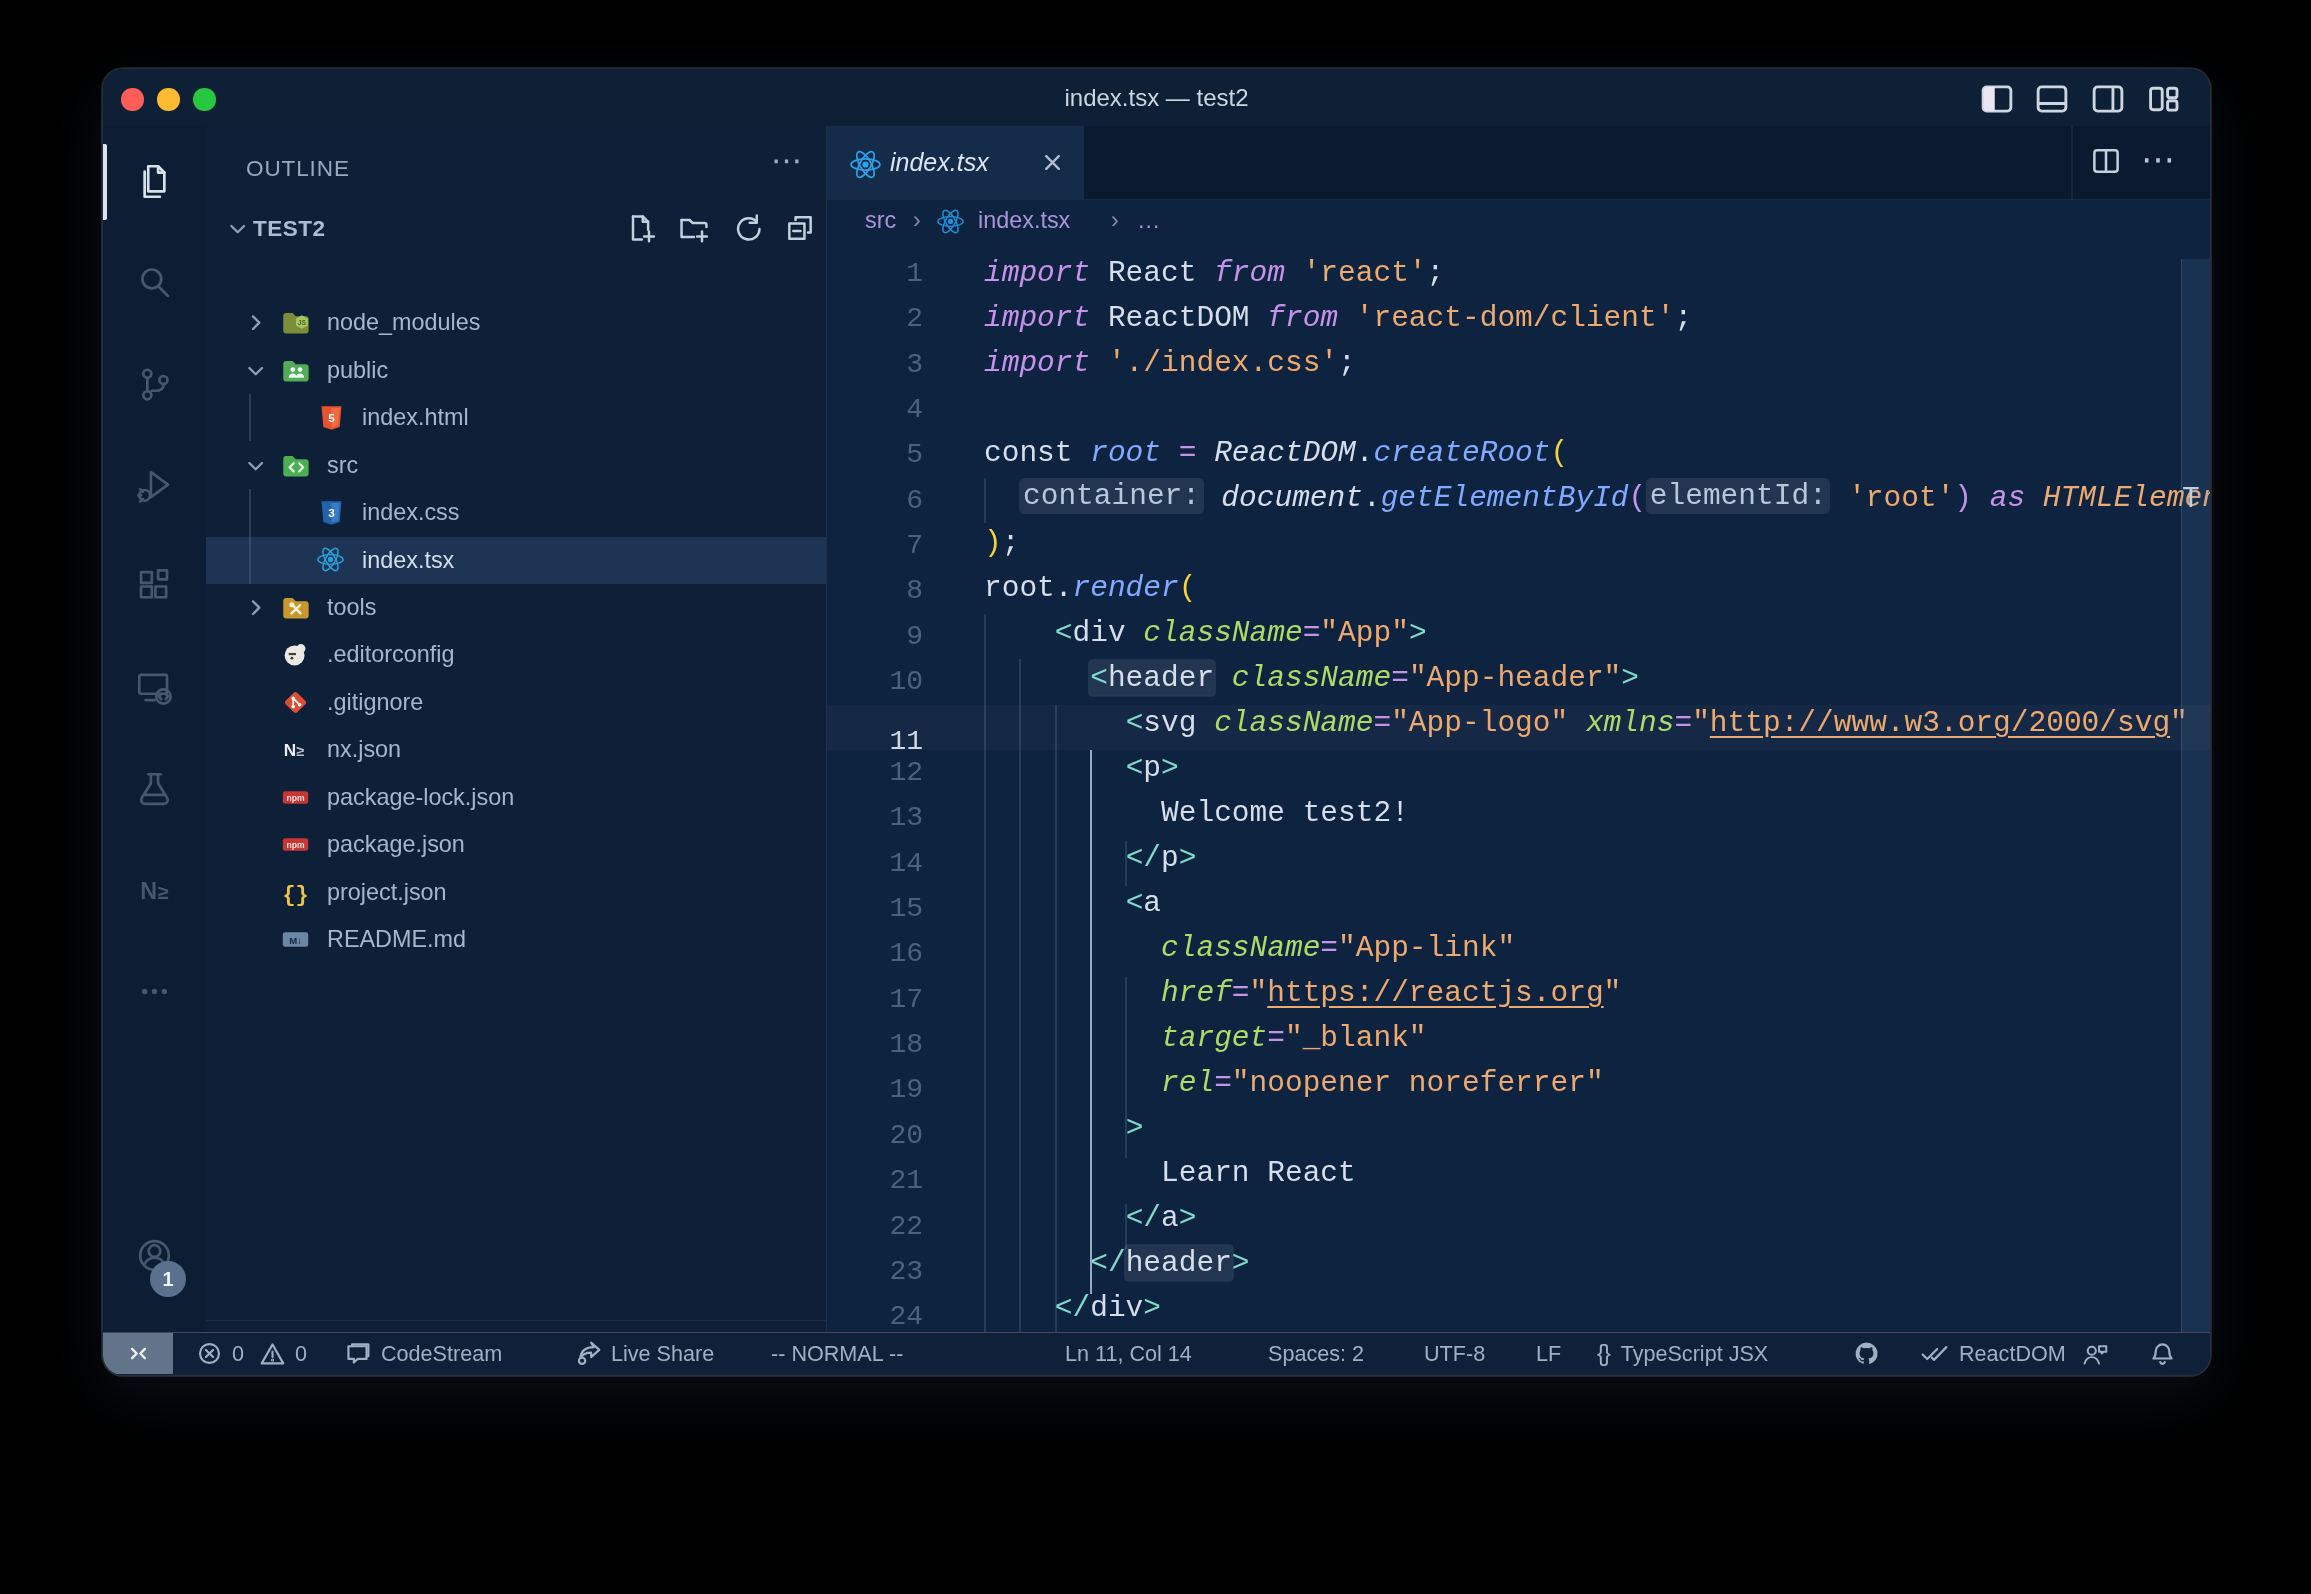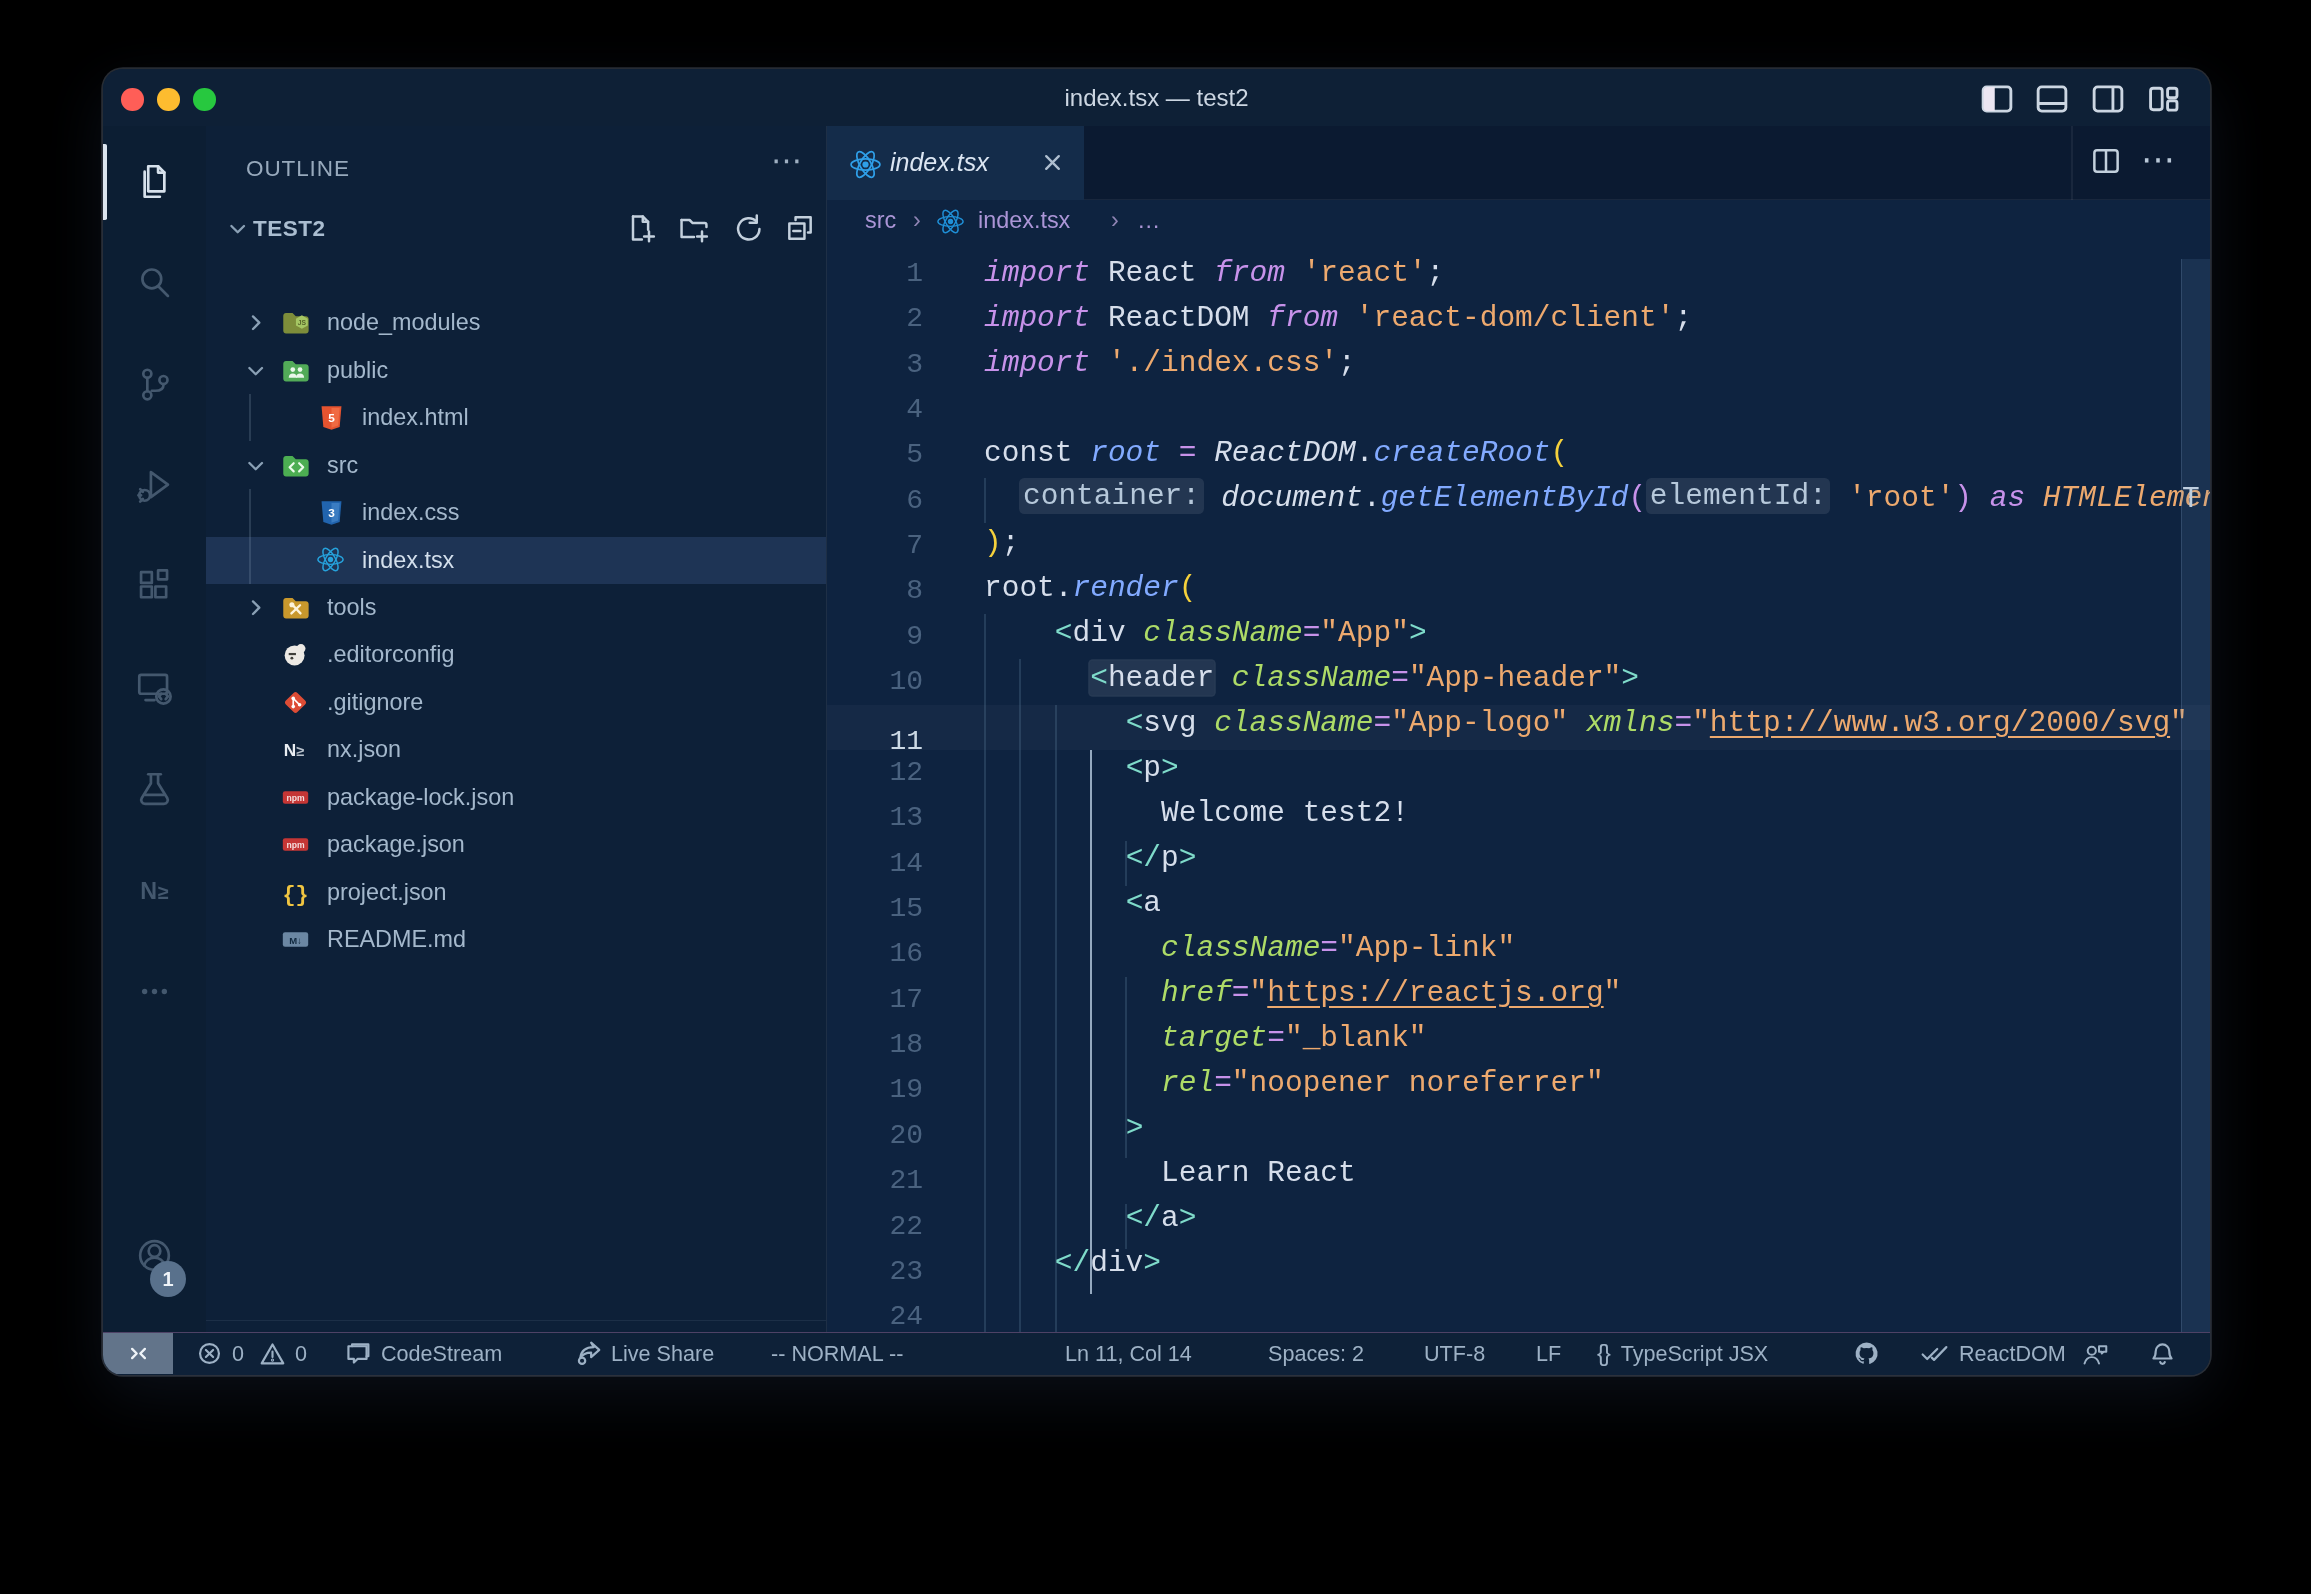--- a/index.html
+++ b/index.html
@@ -466,20 +466,21 @@
 <div class="cl"><span class="t-id">          </span><span class="t-id">Welcome test2!</span></div>
 <div class="cl"><span class="t-id">        </span><span class="t-teal">&lt;/</span><span class="t-tag">p</span><span class="t-teal">&gt;</span></div>
 <div class="cl"><span class="t-id">        </span><span class="t-teal">&lt;</span><span class="t-tag">a</span></div>
 <div class="cl"><span class="t-id">          </span><span class="t-att">className</span><span class="t-eq">=</span><span class="t-str">"App-link"</span></div>
 <div class="cl"><span class="t-id">          </span><span class="t-att">href</span><span class="t-eq">=</span><span class="t-str">"</span><span class="t-url">https://reactjs.org</span><span class="t-str">"</span></div>
 <div class="cl"><span class="t-id">          </span><span class="t-att">target</span><span class="t-eq">=</span><span class="t-str">"_blank"</span></div>
 <div class="cl"><span class="t-id">          </span><span class="t-att">rel</span><span class="t-eq">=</span><span class="t-str">"noopener noreferrer"</span></div>
 <div class="cl"><span class="t-id">        </span><span class="t-teal">&gt;</span></div>
 <div class="cl"><span class="t-id">          </span><span class="t-id">Learn React</span></div>
 <div class="cl"><span class="t-id">        </span><span class="t-teal">&lt;/</span><span class="t-tag">a</span><span class="t-teal">&gt;</span></div>
+<div class="cl"><span class="t-id">      </span><span class="t-teal">&lt;/</span><span class="occ"><span class="t-tag">header</span></span><span class="t-teal">&gt;</span></div>
 <div class="cl"><span class="t-id">    </span><span class="t-teal">&lt;/</span><span class="t-tag">div</span><span class="t-teal">&gt;</span></div>
       </div>
       <div style="position:absolute;left:1355px;top:236px;width:23.4px;height:40px;font-family:'Liberation Mono',monospace;font-size:29.5px;line-height:40px;color:#cdd9e6">T</div>
       <div class="vimblock" style="left:159px;top:1151px;width:39px;height:54px"></div>
       <div class="sbv" style="top:16px;bottom:0"></div>
     </div>
   </div>
   <div class="statusbar">
     <div class="schip">
         <span class="sico" style="left:20px;top:5.4px"><svg class="" width="31" height="31" viewBox="0 0 34 34" fill="none">

